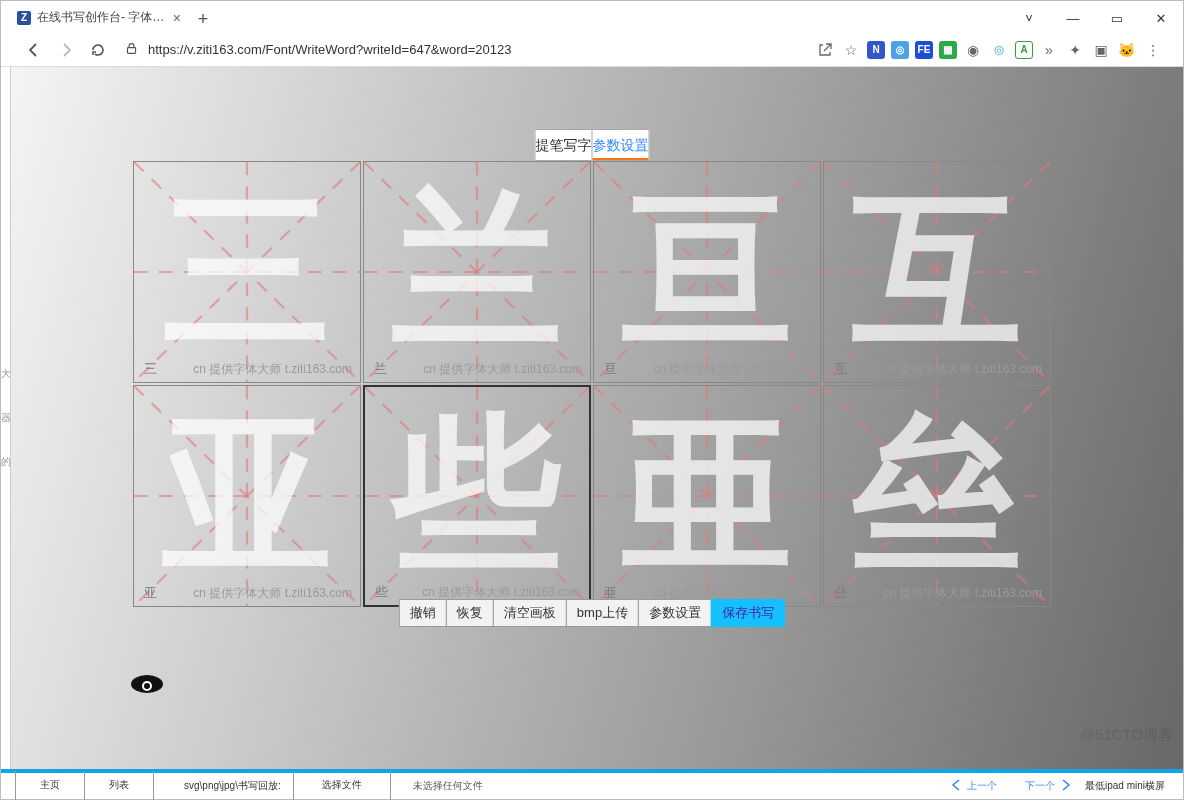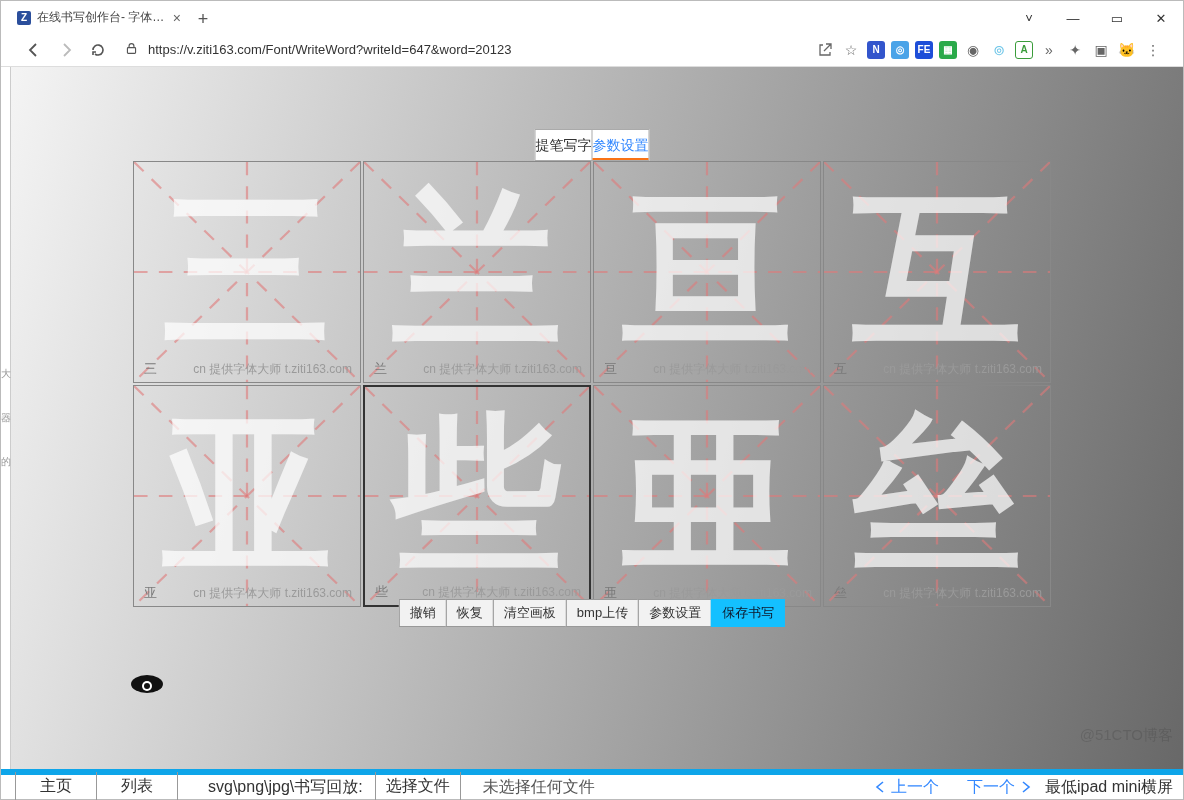--- a/index.html
+++ b/index.html
@@ -155,62 +155,62 @@
     height:28px;
     padding:0 10px;
     background:#f2f2f2;
     border:1px solid #999;
     margin-left:-1px;
     font-size:13px;
     line-height:26px;
     color:#333;
   }
   .action-btn:first-child { margin-left:0; }
-  .action-btn.primary { background:#14c0ff; color:#0f172a; border-color:#14c0ff; }
+  .action-btn.primary { background:#14c0ff; color:#4c1d95; border-color:#14c0ff; }
 
   .eye {
     position:absolute;
     left: 128px;
     top: 606px;
     color:#111;
   }
 
   .watermark {
     position:absolute;
     right:10px; bottom:24px;
     color:rgba(0,0,0,0.12);
     font-size:15px;
     font-family: Arial;
   }
 
   
   .bottombar {
     height: 30px;
     background:#fff;
-    border-top:6px solid #0ea5e9;
+    border-top:4px solid #0ea5e9;
     display:flex;
     align-items:center;
-    font-size:16px;
+    font-size:10px;
     color:#333;
   }
   .bb-btn {
     height:30px; line-height:28px; padding:0 24px;
     border:1px solid #999; border-top:none; border-bottom:none;
     margin-left:-1px;
   }
   .bb-btn:first-child { margin-left:14px; border-left:1px solid #999; }
   .bb-label { margin-left:30px; }
   .bb-file-btn {
     margin-left:12px; border:1px solid #999; border-top:none; border-bottom:none;
-    padding:0 10px; height:30px; line-height:28px;
+    padding:0 28px; height:30px; line-height:28px;
   }
   .bb-file-status { margin-left:22px; color:#555; }
   .bb-spacer { flex:1; }
-  .bb-nav { color:#3388ff; margin: 14px 14px; display:flex; align-items:center; gap:4px; }
-  .bb-info { margin-right:10px; color:#333; }
+  .bb-nav { color:#3388ff; margin: 14px 14px; display:flex; align-items:flex-start; gap:4px; }
+  .bb-info { margin-right:18px; color:#333; }
 
 </style>
 </head>
 <body>
 
 <div class="browser">
 
   <div class="titlebar">
     <div class="tab">
       <div class="favicon">Z</div>

